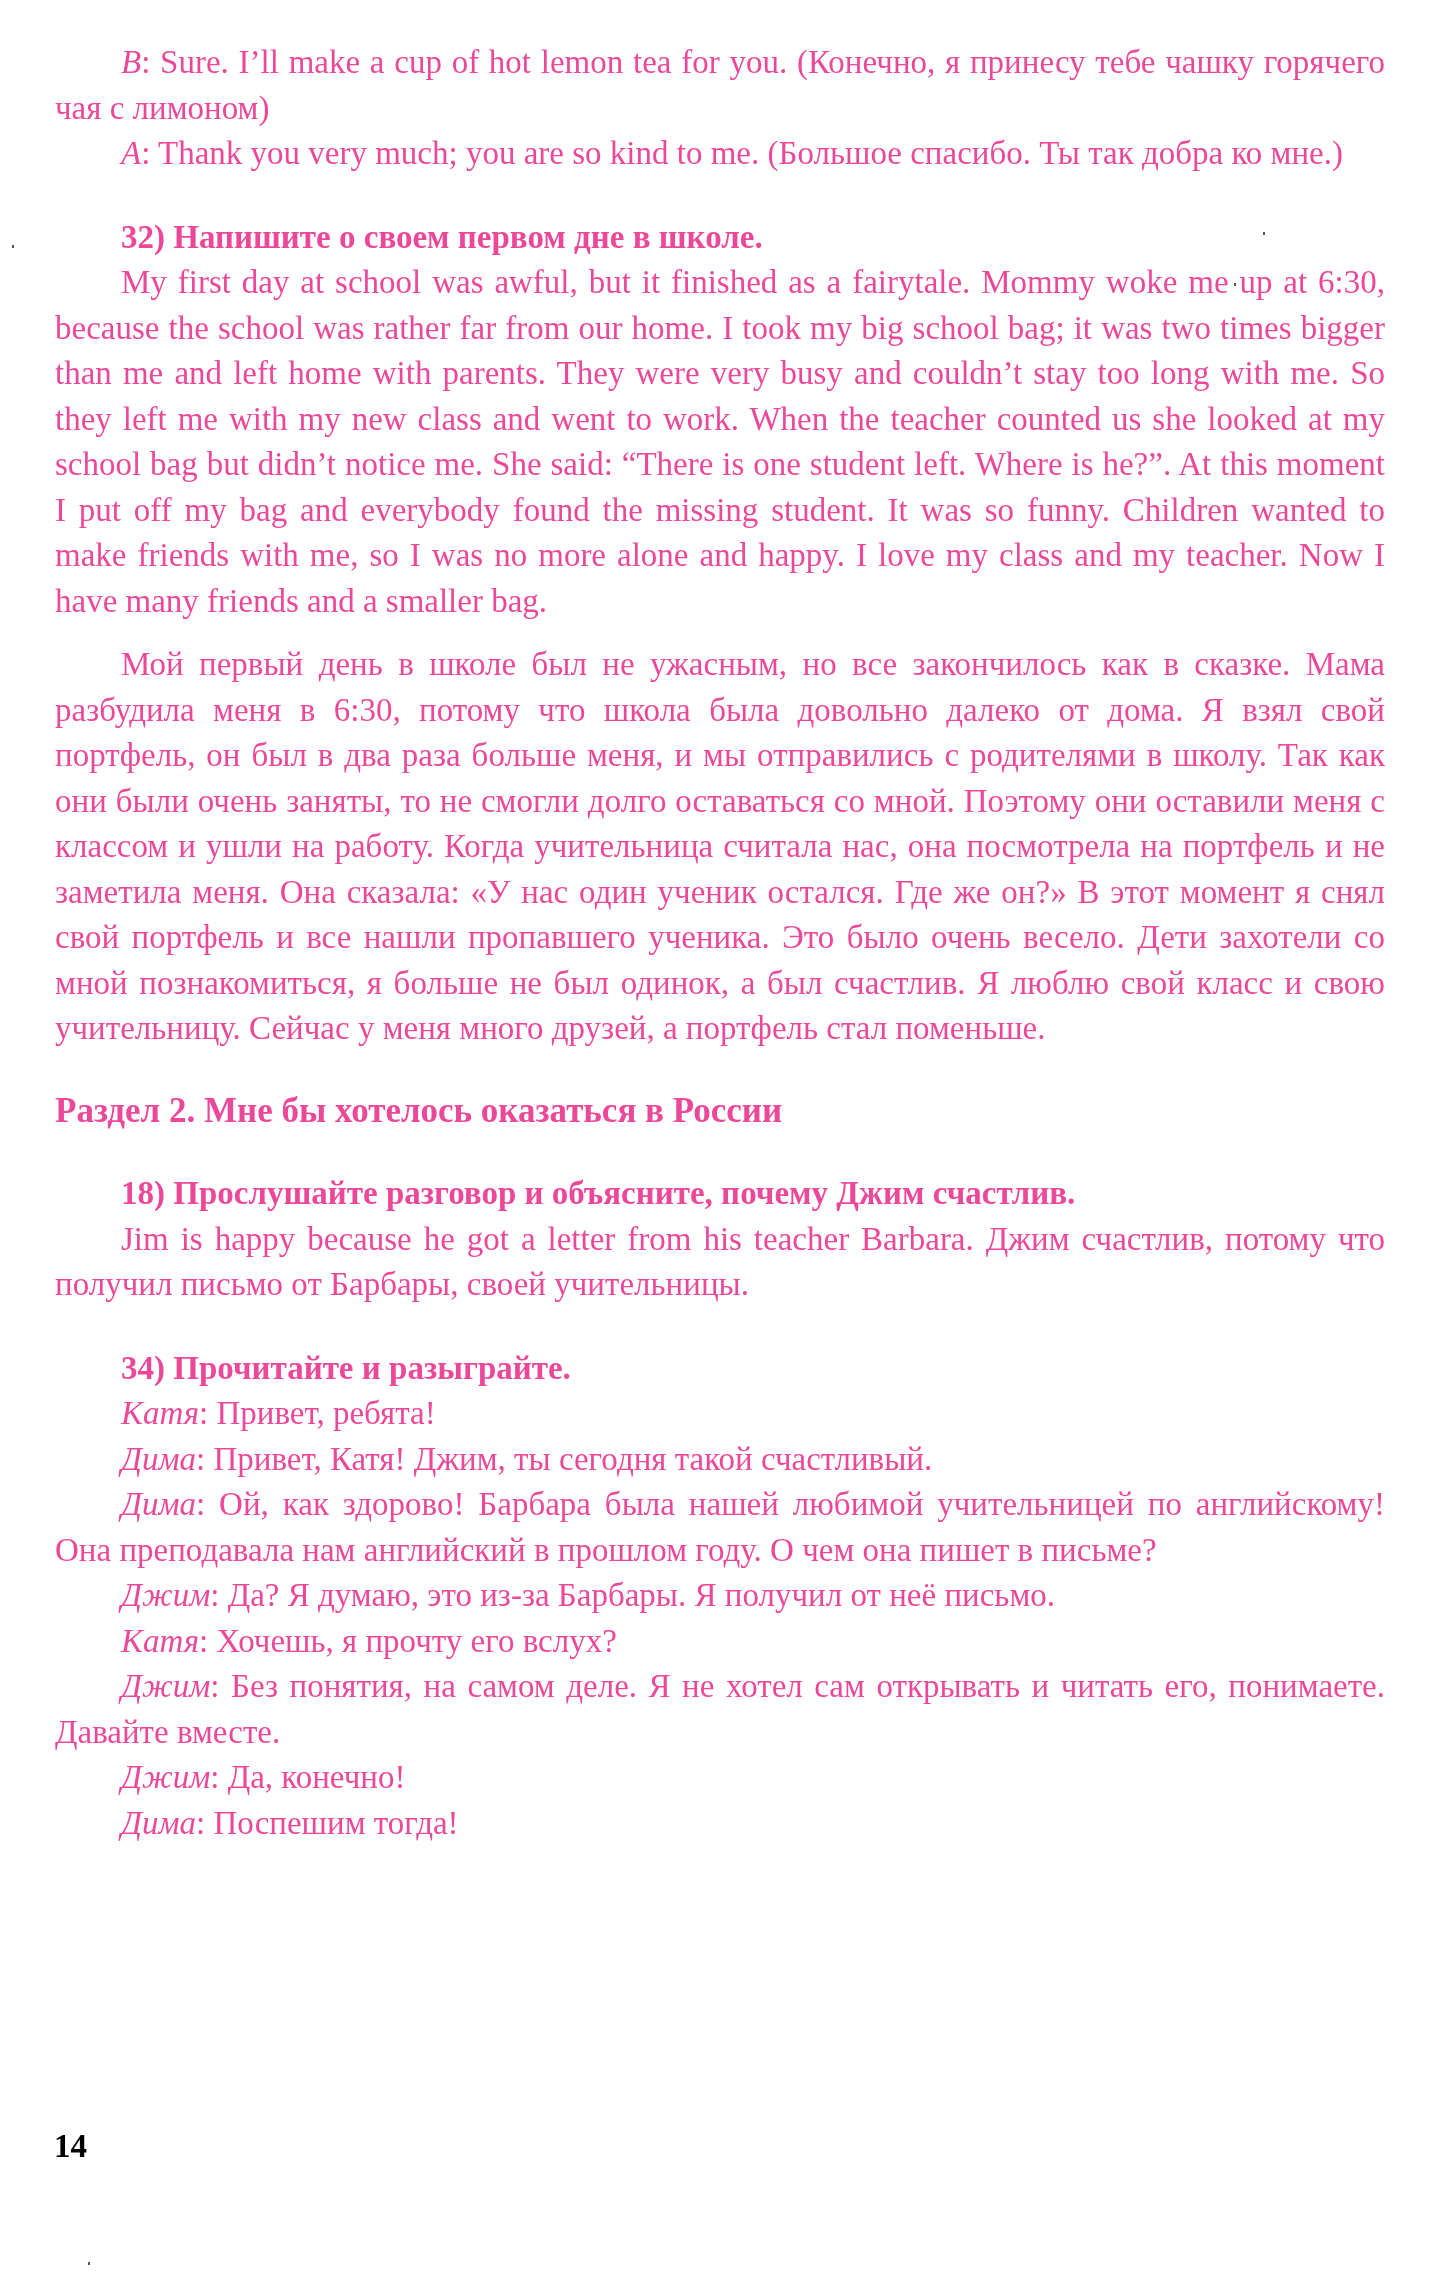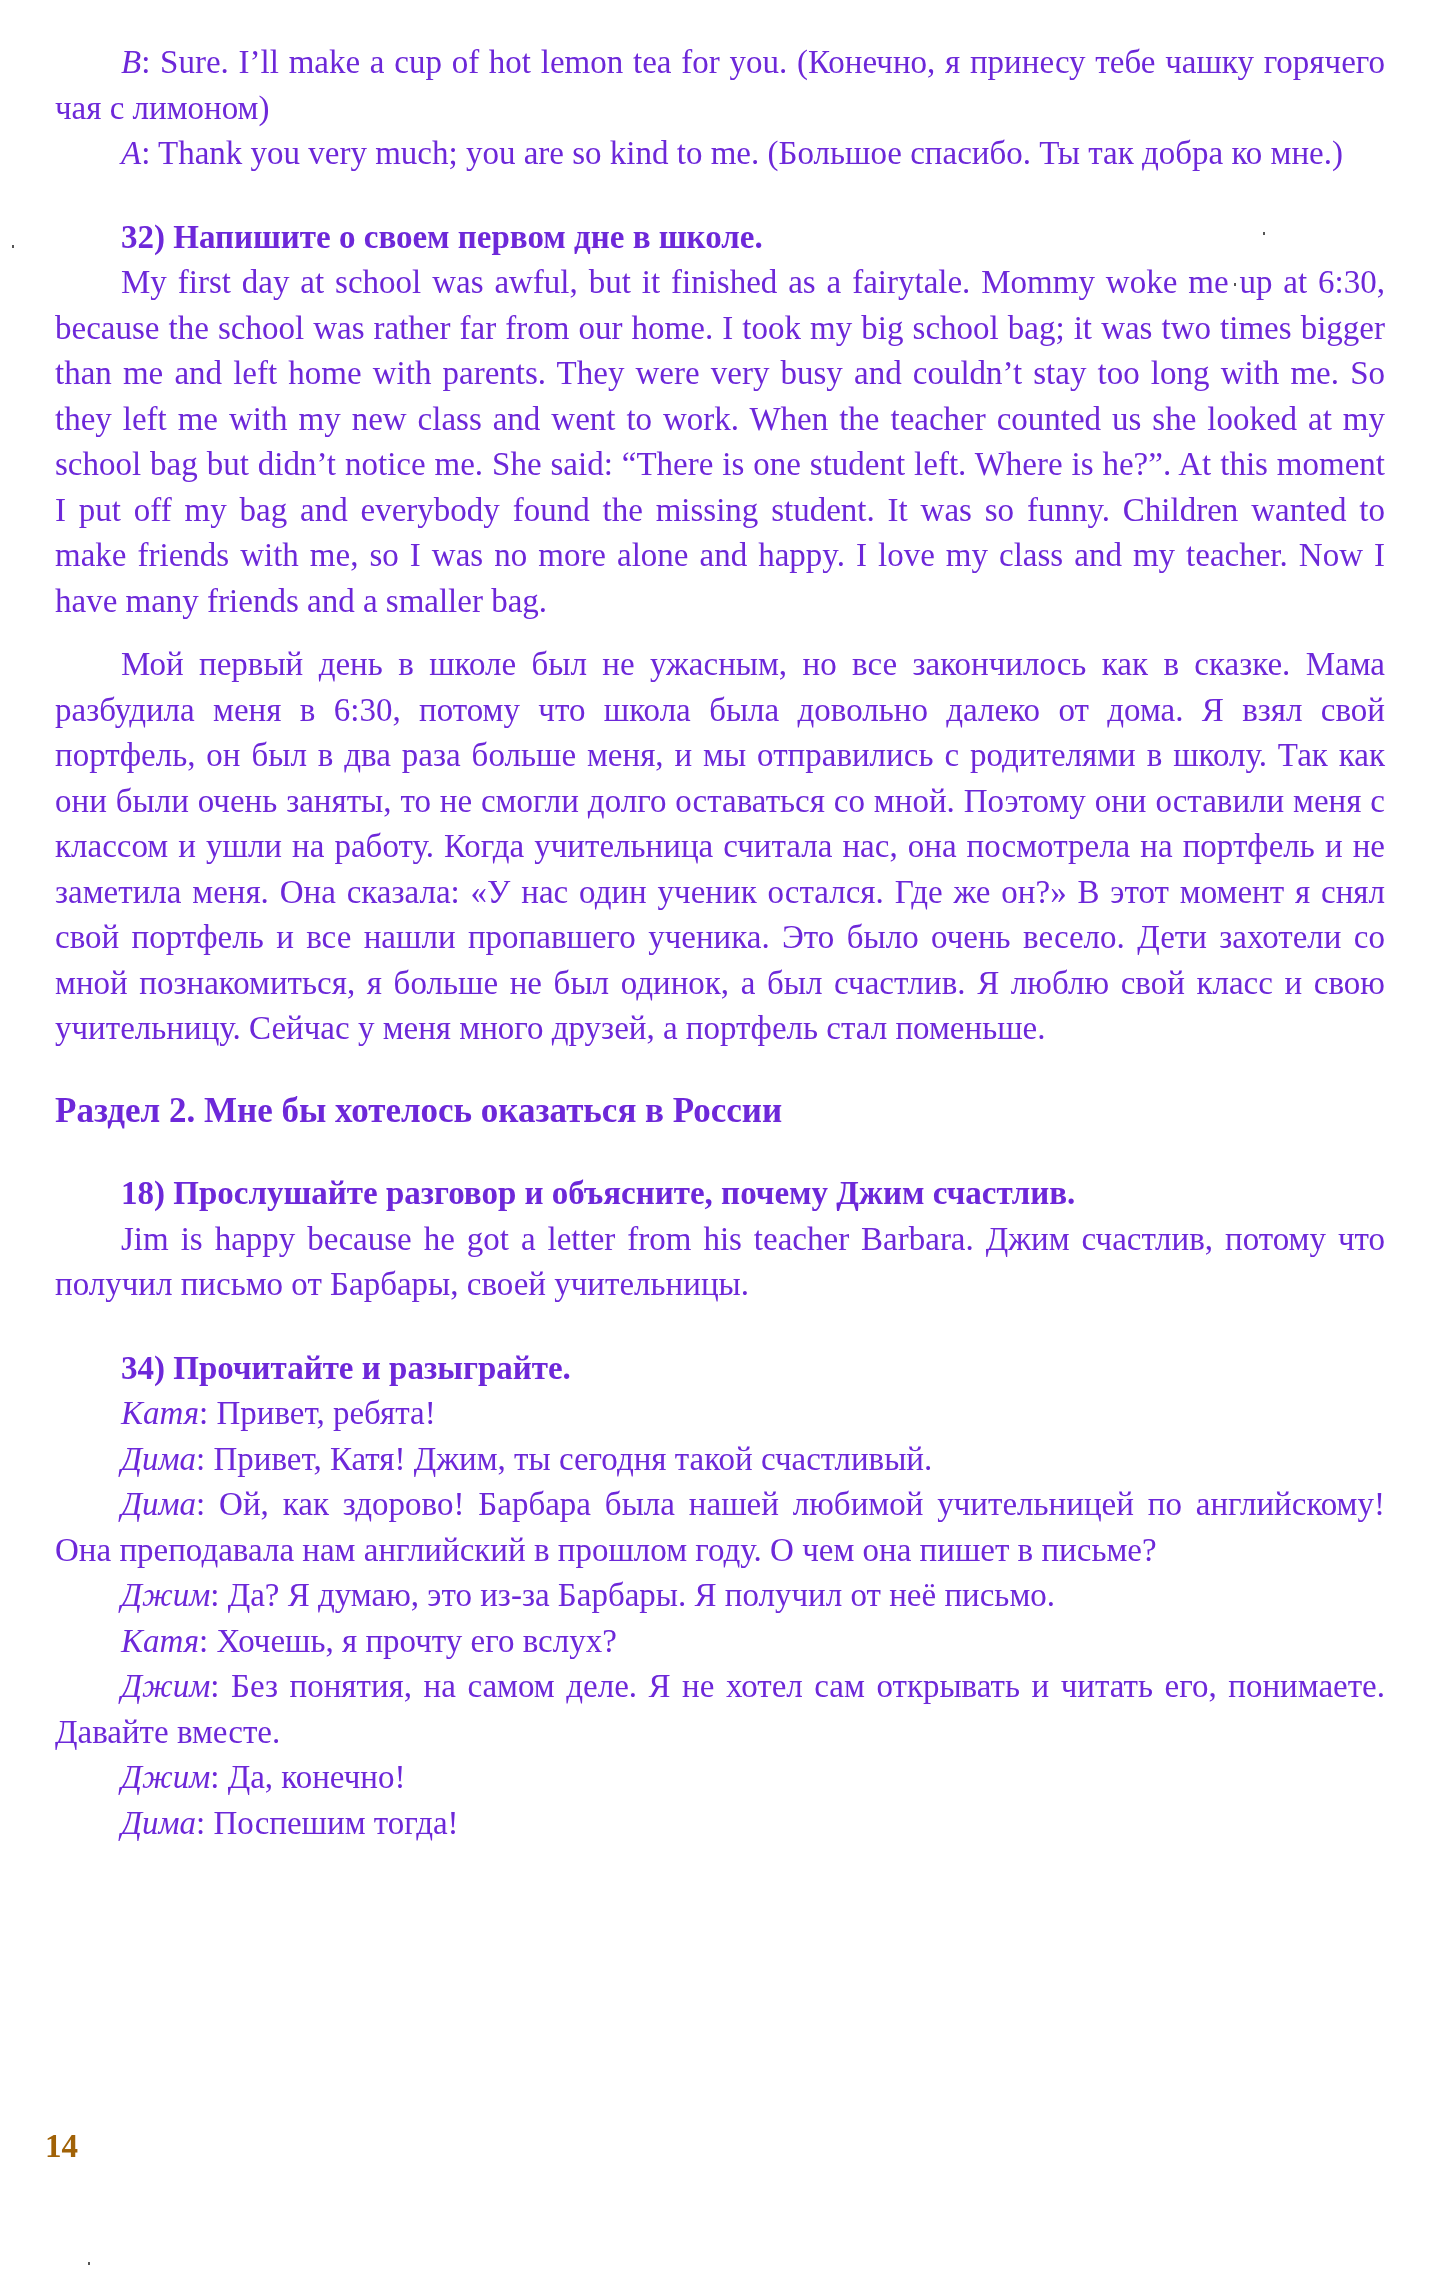--- a/index.html
+++ b/index.html
@@ -1,32 +1,32 @@
 <!DOCTYPE html>
 <html><head>
 <meta charset="utf-8">
 <style>
   html, body { margin: 0; padding: 0; background: #ffffff; }
   body { width: 1429px; height: 2271px; position: relative; overflow: hidden; }
   .page {
     position: absolute; left: 55px; top: 40px; width: 1330px;
     font-family: "Liberation Serif", "DejaVu Serif", serif;
-    font-size: 33px; line-height: 45.5px; color: #6d28d9;
+    font-size: 33px; line-height: 45.5px; color: #ec4899;
   }
   p { margin: 0; text-align: justify; text-indent: 66px; }
   .gap-m { margin-top: 18px; }
   .task { font-weight: bold; margin-top: 38px; }
   .section {
     font-weight: bold; text-align: left; text-indent: 0;
     font-size: 35px; margin-top: 36px; margin-bottom: 24px;
   }
   .spk { font-style: italic; }
   .pagenum {
-    position: absolute; left: 45px; top: 2128px;
-    font-family: "Liberation Serif", serif; font-weight: bold; font-size: 33px; color: #a16207;
+    position: absolute; left: 54px; top: 2128px;
+    font-family: "Liberation Serif", serif; font-weight: bold; font-size: 33px; color: #000000;
   }
   .speck { position: absolute; width: 2px; height: 3px; background: #555; }
 </style>
 </head>
 <body>
 
 <div class="page">
   <p><span class="spk">B</span><span>: Sure. I’ll make a cup of hot lemon tea for you. (Конечно, я принесу тебе чашку горячего чая с лимоном)</span></p>
   <p><span class="spk">A</span><span>: Thank you very much; you are so kind to me. (Большое спасибо. Ты так добра ко мне.)</span></p>
 

